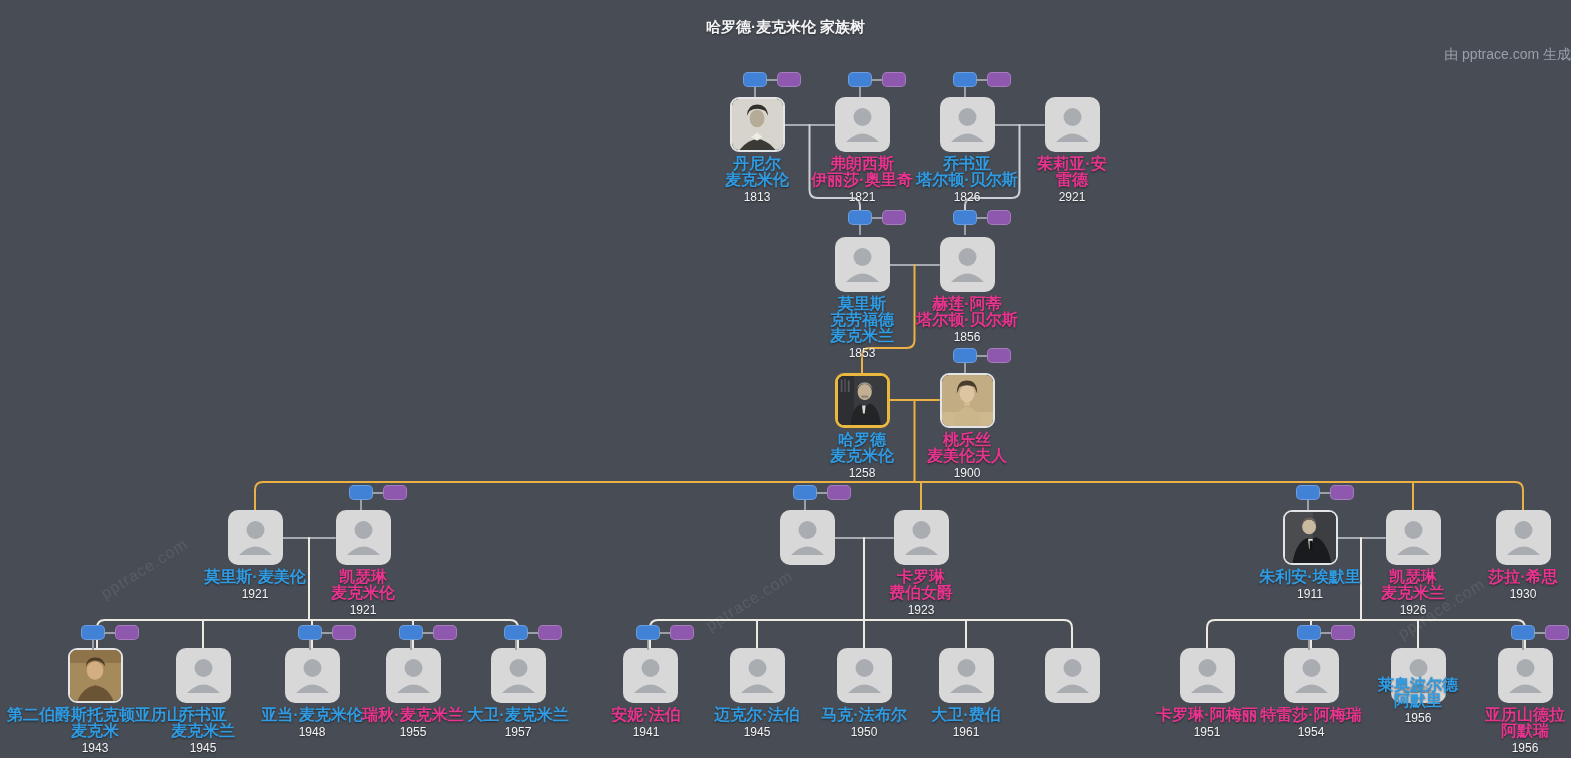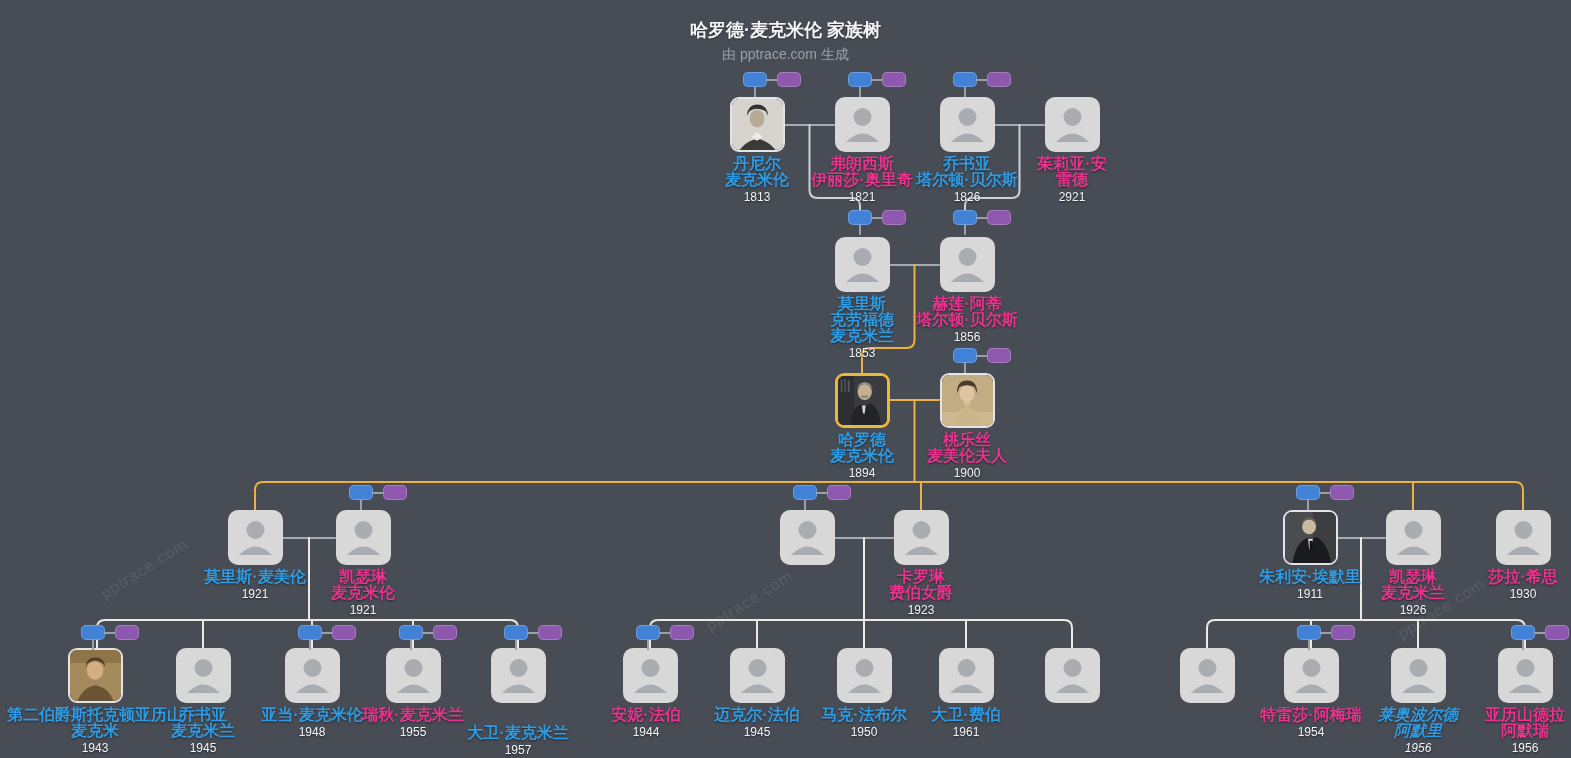--- a/index.html
+++ b/index.html
@@ -3,23 +3,23 @@
 <meta charset="utf-8">
 <style>
   html,body{margin:0;padding:0;}
   body{
     width:1571px;height:758px;position:relative;overflow:hidden;
     background:var(--background,#484c54);
     font-family:"Liberation Sans","DejaVu Sans",sans-serif;
   }
   #stage{position:absolute;left:0;top:0;width:1571px;height:758px;}
   .title{position:absolute;top:18px;left:0;width:100%;text-align:center;
-    font-size:18px;font-weight:bold;color:var(--title-text,#f4f5f6);
+    font-size:15px;font-weight:bold;color:var(--title-text,#f4f5f6);
     text-shadow:0 1px 2px rgba(0,0,0,.4);}
-  .subtitle{position:absolute;top:46px;left:0;width:100%;text-align:center;
+  .subtitle{position:absolute;top:46px;left:0;width:100%;text-align:right;
     font-size:14px;color:var(--subtitle-text,#9aa0a9);}
   .wires{position:absolute;left:0;top:0;}
   .w-couple{stroke:var(--couple-line,#a6aab1);}
   .w-branch1{stroke:var(--ancestor-line,#cdd0d5);}
   .w-branch2{stroke:var(--descendant-line,#eceae3);}
   .w-accent{stroke:var(--accent-line,#ecb144);}
   .card{position:absolute;width:55px;height:55px;border-radius:10px;
     background:var(--card-bg,#d8d8d8);box-sizing:border-box;overflow:hidden;}
   .card.photo{border:2px solid #e3e4e6;border-radius:9px;background:#222;}
   .card.hl{border:3px solid var(--highlight-border,#eab73f);}
@@ -171,21 +171,21 @@
         <ellipse cx="30" cy="18" rx="8" ry="9" fill="#c3b093"></ellipse>
         <path d="M21 15 Q23 7 30 7 Q37 7 39 15 Q36 9 30 9 Q24 9 21 15 Z" fill="#9b958b"></path>
         <rect x="26" y="22" width="8" height="2.5" rx="1" fill="#8c8578"></rect>
         <path d="M14 55 Q16 36 25 32 L30 34 L36 31 Q46 35 48 55 Z" fill="#232427"></path>
         <path d="M27 33 L31 33 L30 42 L28 42 Z" fill="#ddd8cc"></path>
       </svg>
     </div>
     <div class="label" style="left: 742px; top: 432px;">
       <div class="nline male">哈罗德</div>
       <div class="nline male">麦克米伦</div>
-      <div class="year">1894</div>
+      <div class="year">1258</div>
     </div>
     <div class="card photo" style="left: 939.5px; top: 373px;">
       <svg viewBox="0 0 55 55">
         <rect width="55" height="55" fill="#c2ac83"></rect>
         <rect y="40" width="55" height="15" fill="#cdb88f"></rect>
         <path d="M12 55 Q15 36 27 34 Q39 36 43 55 Z" fill="#cbb58a"></path>
         <rect x="24" y="26" width="6" height="7" fill="#d4bd97"></rect>
         <ellipse cx="27" cy="20" rx="8" ry="9.5" fill="#dcc5a0"></ellipse>
         <path d="M16 20 Q16 6 27 6 Q38 6 38 20 L35 13 Q27 9 19 13 Z" fill="#4a3d2e"></path>
       </svg>
@@ -313,33 +313,33 @@
     <div class="label" style="left: 293px; top: 707px;">
       <div class="nline female">瑞秋·麦克米兰</div>
       <div class="year">1955</div>
     </div>
     <div class="card" style="left: 490.5px; top: 648px;">
       <svg viewBox="0 0 55 55">
         <circle cx="27.5" cy="20" r="9" fill="var(--avatar-icon,#a9adb2)"></circle>
         <path d="M11 45 Q27.5 28 44 45 Z" fill="var(--avatar-icon,#a9adb2)"></path>
       </svg>
     </div>
-    <div class="label" style="left: 398px; top: 725px;">
+    <div class="label" style="left: 398px; top: 707px;">
       <div class="nline male">大卫·麦克米兰</div>
       <div class="year">1957</div>
     </div>
     <div class="card" style="left: 622.5px; top: 648px;">
       <svg viewBox="0 0 55 55">
         <circle cx="27.5" cy="20" r="9" fill="var(--avatar-icon,#a9adb2)"></circle>
         <path d="M11 45 Q27.5 28 44 45 Z" fill="var(--avatar-icon,#a9adb2)"></path>
       </svg>
     </div>
     <div class="label" style="left: 526px; top: 707px;">
       <div class="nline female">安妮·法伯</div>
-      <div class="year">1944</div>
+      <div class="year">1941</div>
     </div>
     <div class="card" style="left: 729.5px; top: 648px;">
       <svg viewBox="0 0 55 55">
         <circle cx="27.5" cy="20" r="9" fill="var(--avatar-icon,#a9adb2)"></circle>
         <path d="M11 45 Q27.5 28 44 45 Z" fill="var(--avatar-icon,#a9adb2)"></path>
       </svg>
     </div>
     <div class="label" style="left: 637px; top: 707px; text-align: center;">
       <div class="nline male">迈克尔·法伯</div>
       <div class="year">1945</div>
@@ -369,37 +369,41 @@
         <circle cx="27.5" cy="20" r="9" fill="var(--avatar-icon,#a9adb2)"></circle>
         <path d="M11 45 Q27.5 28 44 45 Z" fill="var(--avatar-icon,#a9adb2)"></path>
       </svg>
     </div>
     <div class="card" style="left: 1179.5px; top: 648px;">
       <svg viewBox="0 0 55 55">
         <circle cx="27.5" cy="20" r="9" fill="var(--avatar-icon,#a9adb2)"></circle>
         <path d="M11 45 Q27.5 28 44 45 Z" fill="var(--avatar-icon,#a9adb2)"></path>
       </svg>
     </div>
+    <div class="label" style="left: 1087px; top: 707px;">
+      <div class="nline female">卡罗琳·阿梅丽</div>
+      <div class="year">1951</div>
+    </div>
     <div class="card" style="left: 1283.5px; top: 648px;">
       <svg viewBox="0 0 55 55">
         <circle cx="27.5" cy="20" r="9" fill="var(--avatar-icon,#a9adb2)"></circle>
         <path d="M11 45 Q27.5 28 44 45 Z" fill="var(--avatar-icon,#a9adb2)"></path>
       </svg>
     </div>
     <div class="label" style="left: 1191px; top: 707px;">
       <div class="nline female">特雷莎·阿梅瑞</div>
       <div class="year">1954</div>
     </div>
     <div class="card" style="left: 1390.5px; top: 648px;">
       <svg viewBox="0 0 55 55">
         <circle cx="27.5" cy="20" r="9" fill="var(--avatar-icon,#a9adb2)"></circle>
         <path d="M11 45 Q27.5 28 44 45 Z" fill="var(--avatar-icon,#a9adb2)"></path>
       </svg>
     </div>
-    <div class="label" style="left: 1298px; top: 707px; font-style: italic;">
+    <div class="label" style="left: 1298px; top: 677px;">
       <div class="nline male">莱奥波尔德</div>
       <div class="nline male">阿默里</div>
       <div class="year">1956</div>
     </div>
     <div class="card" style="left: 1497.5px; top: 648px;">
       <svg viewBox="0 0 55 55">
         <circle cx="27.5" cy="20" r="9" fill="var(--avatar-icon,#a9adb2)"></circle>
         <path d="M11 45 Q27.5 28 44 45 Z" fill="var(--avatar-icon,#a9adb2)"></path>
       </svg>
     </div>

